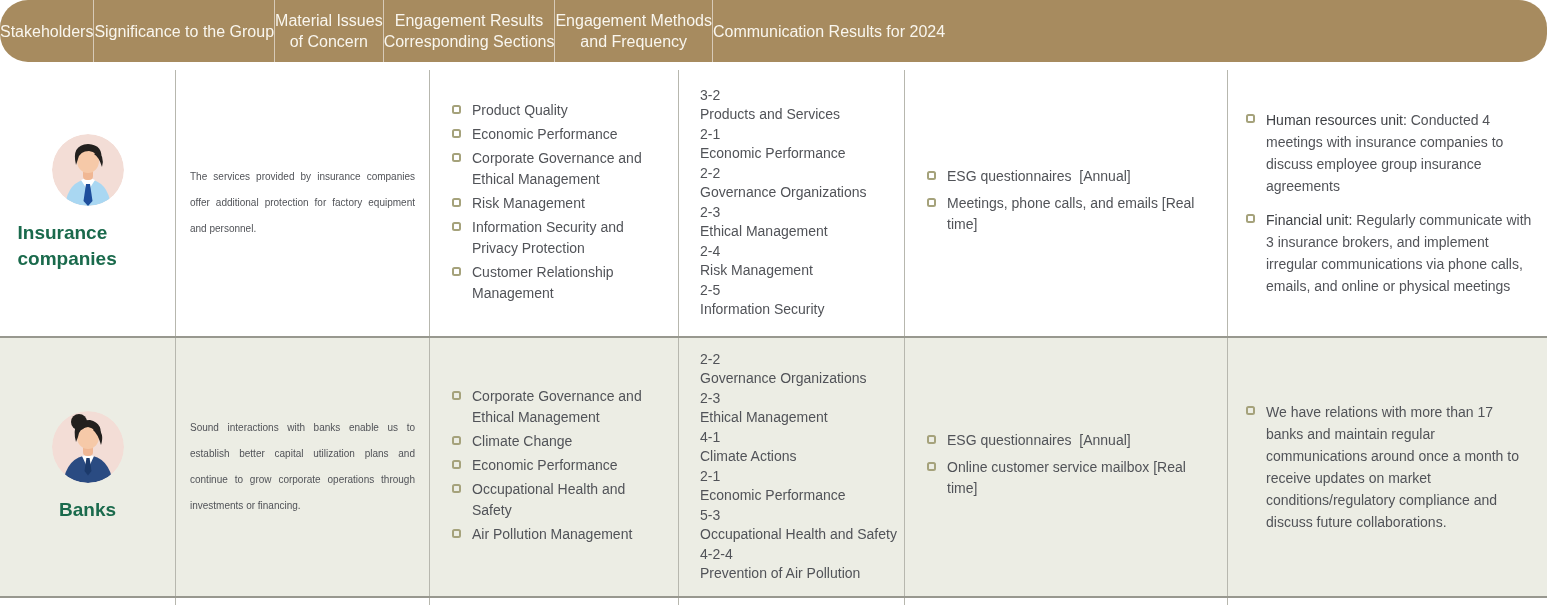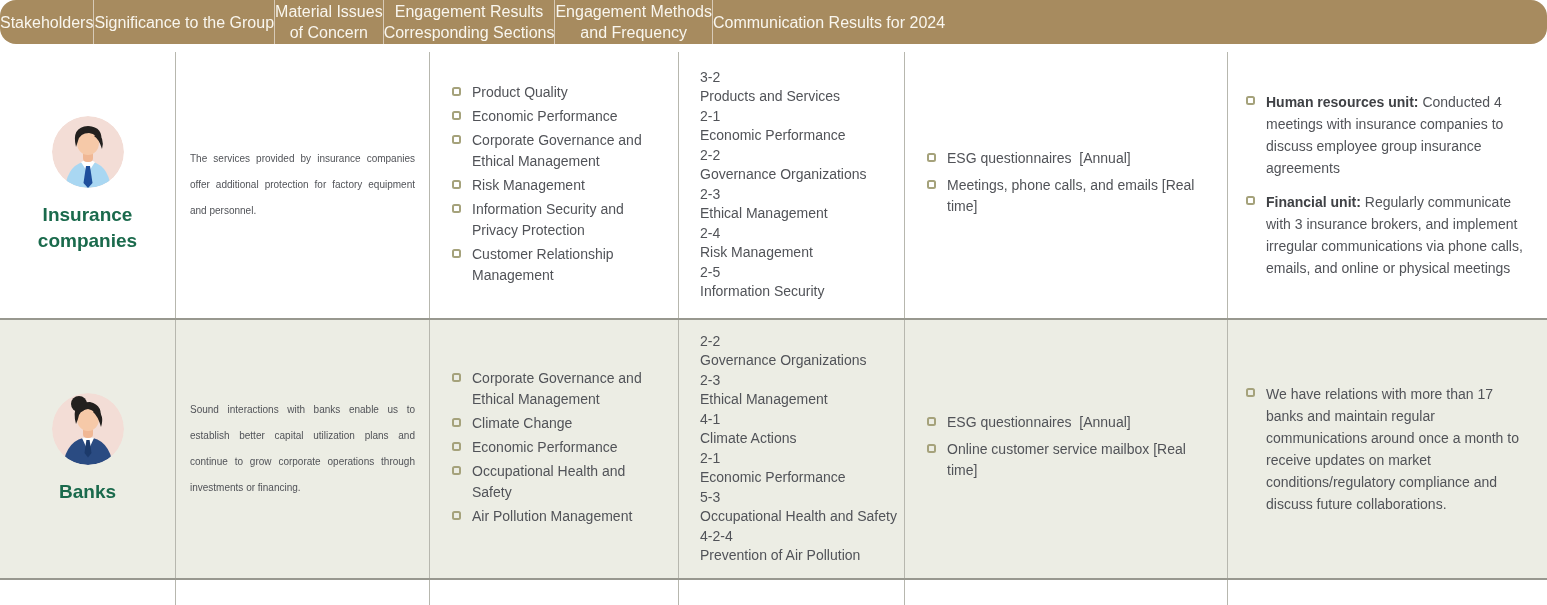--- a/index.html
+++ b/index.html
@@ -12,40 +12,40 @@
     --green:#1a6a4c;
     --bullet:#a5a27b;
     --alt-bg:#ecede4;
   }
   *{box-sizing:border-box;margin:0;padding:0}
   html,body{background:#fff}
   body{font-family:"Liberation Sans",sans-serif;color:var(--text)}
   .page{position:relative;width:1547px;height:605px;overflow:hidden;background:#fff}
 
   
-  .thead{display:flex;height:44px;background:var(--header-bg);border-radius:16px;overflow:hidden}
+  .thead{display:flex;height:62px;background:var(--header-bg);border-radius:28px;overflow:hidden}
   .th{display:flex;align-items:center;justify-content:center;text-align:center;
       color:var(--header-text);font-size:16px;line-height:21px;white-space:pre-line;
       border-right:1px solid rgba(255,255,255,.55)}
   .th:last-child{border-right:none}
   .head-gap{height:8px;background:#fff}
 
   
   .c1{width:176px}.c2{width:254px}.c3{width:249px}.c4{width:226px}.c5{width:323px}.c6{width:319px;flex:1}
 
   
   .trow{display:flex;width:100%}
   .row1{height:266px;background:#fff}
   .row2{height:262px;background:var(--alt-bg);border-top:2px solid var(--row-sep);border-bottom:2px solid var(--row-sep)}
   .row3{height:40px;background:#fff}
   .td{border-right:1px solid var(--divider);display:flex;flex-direction:column;justify-content:center;overflow:hidden}
   .td:last-child{border-right:none}
 
   
-  .td.stake{align-items:center;text-align:center}
+  .td.stake{align-items:center;}
   .avatar{width:72px;height:72px;border-radius:50%;display:block}
   .stake-label{margin-top:14px;color:var(--green);font-weight:bold;font-size:19px;line-height:26px;max-width:140px}
 
   
   .td.signif{padding:0 14px}
   .signif p{font-size:10px;line-height:26px;text-align:justify}
 
   
   ul.blist{list-style:none}
   ul.blist li{display:flex;align-items:flex-start}
@@ -64,21 +64,21 @@
   
   .td.methods{padding-left:22px;padding-right:24px}
   .td.methods li{margin-bottom:6px}
   .td.methods .li-text{white-space:pre-wrap}
 
   
   .td.comm{padding-left:18px;padding-right:14px}
   .td.comm li{margin-bottom:12px}
   .td.comm li:last-child{margin-bottom:0}
   .comm-body{font-size:14px;line-height:22px}
-  .comm-title{font-weight:bold;color:var(--text-bold)}
+  .comm-title{font-weight:normal;color:var(--text-bold)}
   .comm-text{text-align:justify}
 </style>
 </head>
 <body>
 
 <div class="page">
 
   <div class="thead">
   <div class="th">Stakeholders</div>
 

